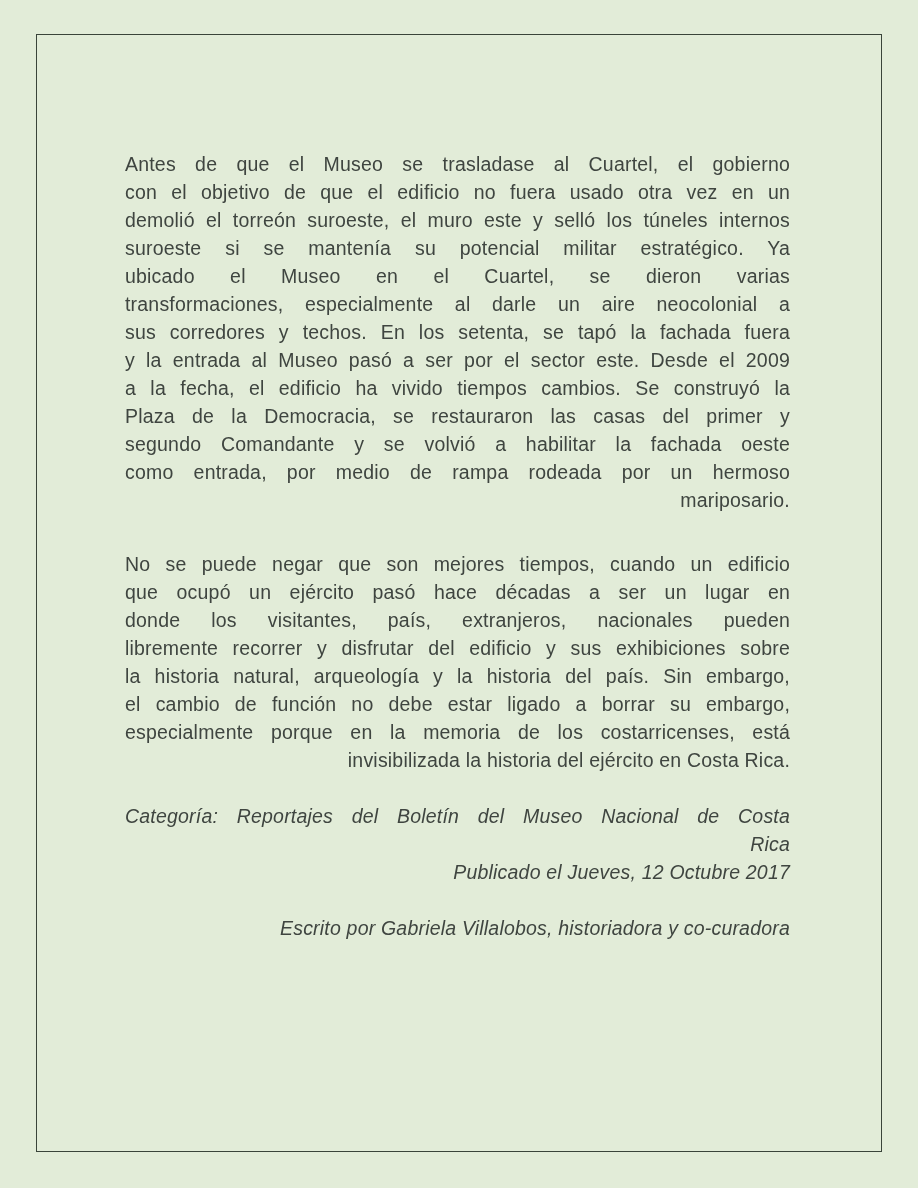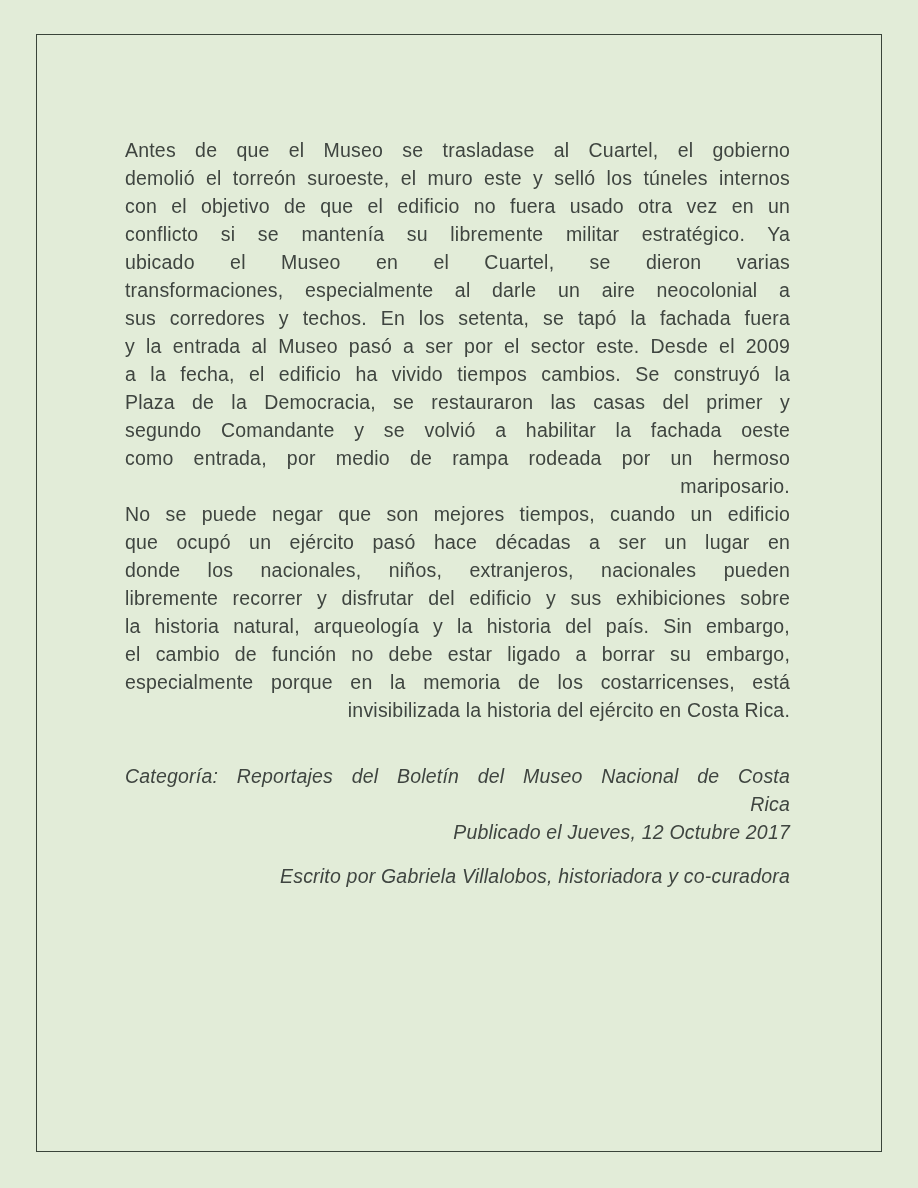--- a/index.html
+++ b/index.html
@@ -20,75 +20,76 @@
     top: 34px;
     width: 846px;
     height: 1118px;
     border: 1px solid #3a443a;
     box-sizing: border-box;
     background: transparent;
   }
   .content {
     position: absolute;
     left: 125px;
-    top: 136px;
+    top: 150px;
     width: 665px;
     font-size: 19.5px;
     line-height: 28px;
     color: #3f4540;
     letter-spacing: 0.2px;
   }
   .ln {
     height: 28px;
     white-space: nowrap;
     text-align: right;
   }
   .ln.jl {
     text-align: justify;
     text-align-last: justify;
     white-space: normal;
   }
   .para2 {
+    margin-top: 36px;
   }
   .meta {
-    margin-top: 38px;
+    margin-top: 28px;
     font-style: italic;
   }
   .author-block {
-    margin-top: 16px;
+    margin-top: 28px;
     font-style: italic;
   }
 </style>
 </head>
 <body>
 
 <div class="frame"></div>
 
 <div class="content">
 
   <div class="para1">
     <div class="ln jl">Antes de que el Museo se trasladase al Cuartel, el gobierno</div>
+    <div class="ln jl">con el objetivo de que el edificio no fuera usado otra vez en un</div>
     <div class="ln jl">demolió el torreón suroeste, el muro este y selló los túneles internos</div>
-    <div class="ln jl">con el objetivo de que el edificio no fuera usado otra vez en un</div>
-    <div class="ln jl">conflicto si se mantenía su libremente militar estratégico. Ya</div>
+    <div class="ln jl">suroeste si se mantenía su potencial militar estratégico. Ya</div>
     <div class="ln jl">ubicado el Museo en el Cuartel, se dieron varias</div>
     <div class="ln jl">transformaciones, especialmente al darle un aire neocolonial a</div>
     <div class="ln jl">sus corredores y techos. En los setenta, se tapó la fachada fuera</div>
     <div class="ln jl">y la entrada al Museo pasó a ser por el sector este. Desde el 2009</div>
     <div class="ln jl">a la fecha, el edificio ha vivido tiempos cambios. Se construyó la</div>
     <div class="ln jl">Plaza de la Democracia, se restauraron las casas del primer y</div>
     <div class="ln jl">segundo Comandante y se volvió a habilitar la fachada oeste</div>
     <div class="ln jl">como entrada, por medio de rampa rodeada por un hermoso</div>
     <div class="ln">mariposario.</div>
   </div>
 
   <div class="para2">
     <div class="ln jl">No se puede negar que son mejores tiempos, cuando un edificio</div>
     <div class="ln jl">que ocupó un ejército pasó hace décadas a ser un lugar en</div>
-    <div class="ln jl">donde los nacionales, niños, extranjeros, nacionales pueden</div>
+    <div class="ln jl">donde los visitantes, país, extranjeros, nacionales pueden</div>
     <div class="ln jl">libremente recorrer y disfrutar del edificio y sus exhibiciones sobre</div>
     <div class="ln jl">la historia natural, arqueología y la historia del país. Sin embargo,</div>
     <div class="ln jl">el cambio de función no debe estar ligado a borrar su embargo,</div>
     <div class="ln jl">especialmente porque en la memoria de los costarricenses, está</div>
     <div class="ln">invisibilizada la historia del ejército en Costa Rica.</div>
   </div>
 
   <div class="meta">
     <div class="ln jl">Categoría: Reportajes del Boletín del Museo Nacional de Costa</div>
     <div class="ln">Rica</div>

